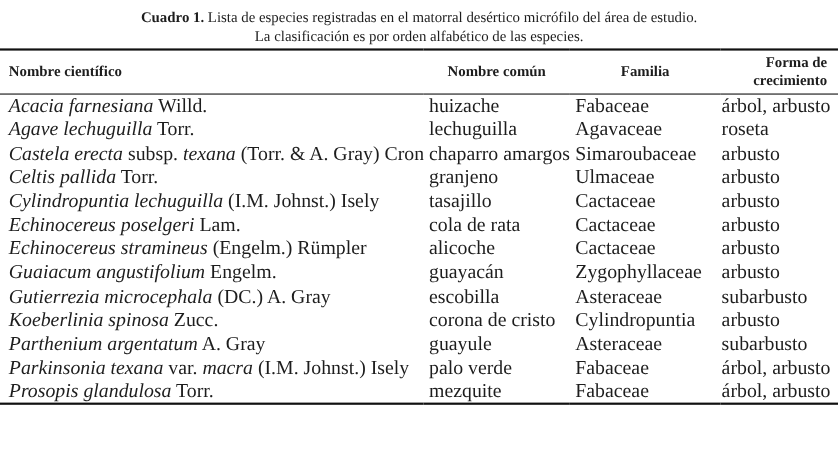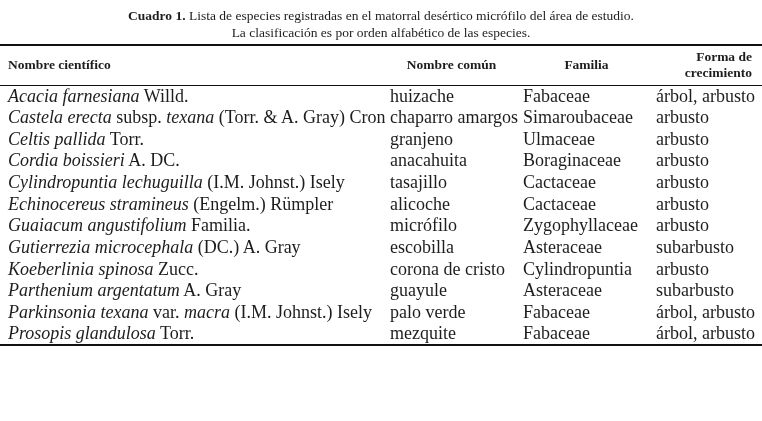--- a/index.html
+++ b/index.html
@@ -93,52 +93,58 @@
       </tr>
     </thead>
     <tbody id="species-tbody">
         <tr>
           <td class="sci"><i>Acacia farnesiana</i><span> Willd.</span></td>
           <td class="common">huizache</td>
           <td class="family">Fabaceae</td>
           <td class="growth">árbol, arbusto</td>
         </tr>
         <tr>
+          <td class="sci"><i>Agave lechuguilla</i><span> Torr.</span></td>
+          <td class="common">lechuguilla</td>
+          <td class="family">Agavaceae</td>
+          <td class="growth">roseta</td>
+        </tr>
+        <tr>
           <td class="sci"><i>Castela erecta</i><span> subsp. </span><i>texana</i><span> (Torr. &amp; A. Gray) Cronquist</span></td>
           <td class="common">chaparro amargoso</td>
           <td class="family">Simaroubaceae</td>
           <td class="growth">arbusto</td>
         </tr>
         <tr>
           <td class="sci"><i>Celtis pallida</i><span> Torr.</span></td>
           <td class="common">granjeno</td>
           <td class="family">Ulmaceae</td>
           <td class="growth">arbusto</td>
         </tr>
         <tr>
-          <td class="sci"><i>Cordia boissieri</i><span> A. DC.</span></td>
-          <td class="common">anacahuita</td>
-          <td class="family">Boraginaceae</td>
+          <td class="sci"><i>Cylindropuntia lechuguilla</i><span> (I.M. Johnst.) Isely</span></td>
+          <td class="common">tasajillo</td>
+          <td class="family">Cactaceae</td>
           <td class="growth">arbusto</td>
         </tr>
         <tr>
-          <td class="sci"><i>Cylindropuntia lechuguilla</i><span> (I.M. Johnst.) Isely</span></td>
-          <td class="common">tasajillo</td>
+          <td class="sci"><i>Echinocereus poselgeri</i><span> Lam.</span></td>
+          <td class="common">cola de rata</td>
           <td class="family">Cactaceae</td>
           <td class="growth">arbusto</td>
         </tr>
         <tr>
           <td class="sci"><i>Echinocereus stramineus</i><span> (Engelm.) Rümpler</span></td>
           <td class="common">alicoche</td>
           <td class="family">Cactaceae</td>
           <td class="growth">arbusto</td>
         </tr>
         <tr>
-          <td class="sci"><i>Guaiacum angustifolium</i><span> Familia.</span></td>
-          <td class="common">micrófilo</td>
+          <td class="sci"><i>Guaiacum angustifolium</i><span> Engelm.</span></td>
+          <td class="common">guayacán</td>
           <td class="family">Zygophyllaceae</td>
           <td class="growth">arbusto</td>
         </tr>
         <tr>
           <td class="sci"><i>Gutierrezia microcephala</i><span> (DC.) A. Gray</span></td>
           <td class="common">escobilla</td>
           <td class="family">Asteraceae</td>
           <td class="growth">subarbusto</td>
         </tr>
         <tr>

